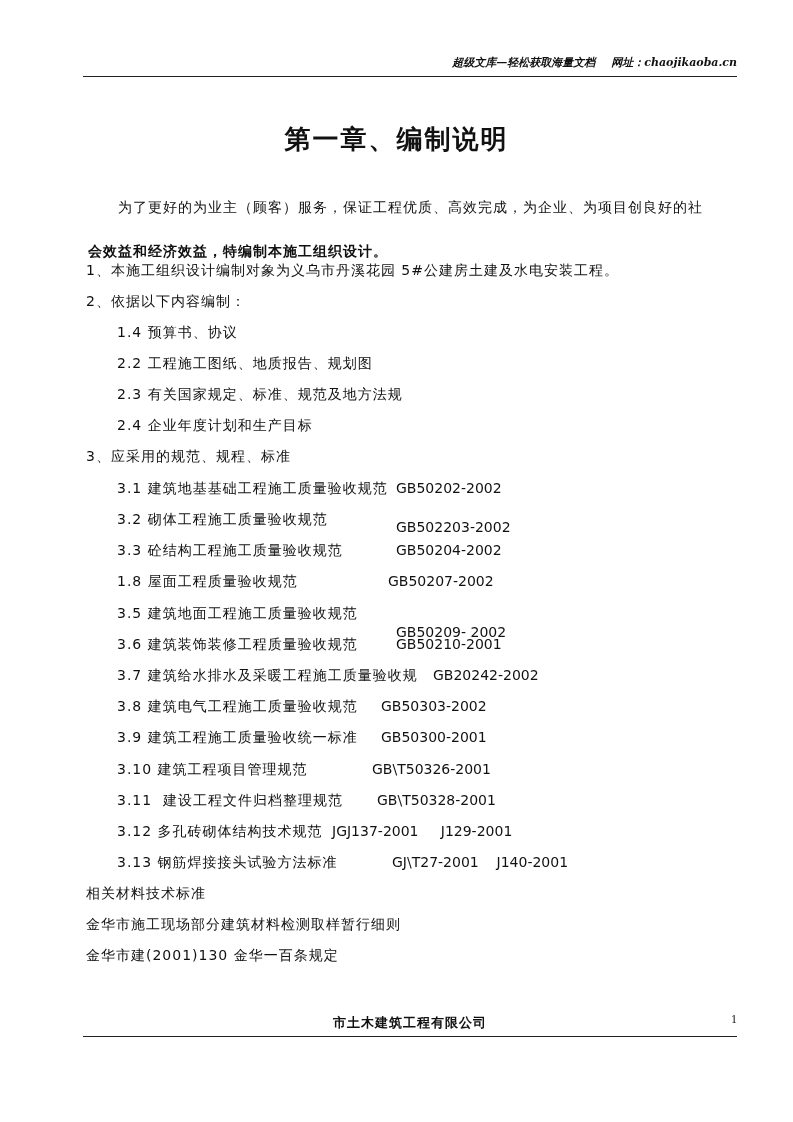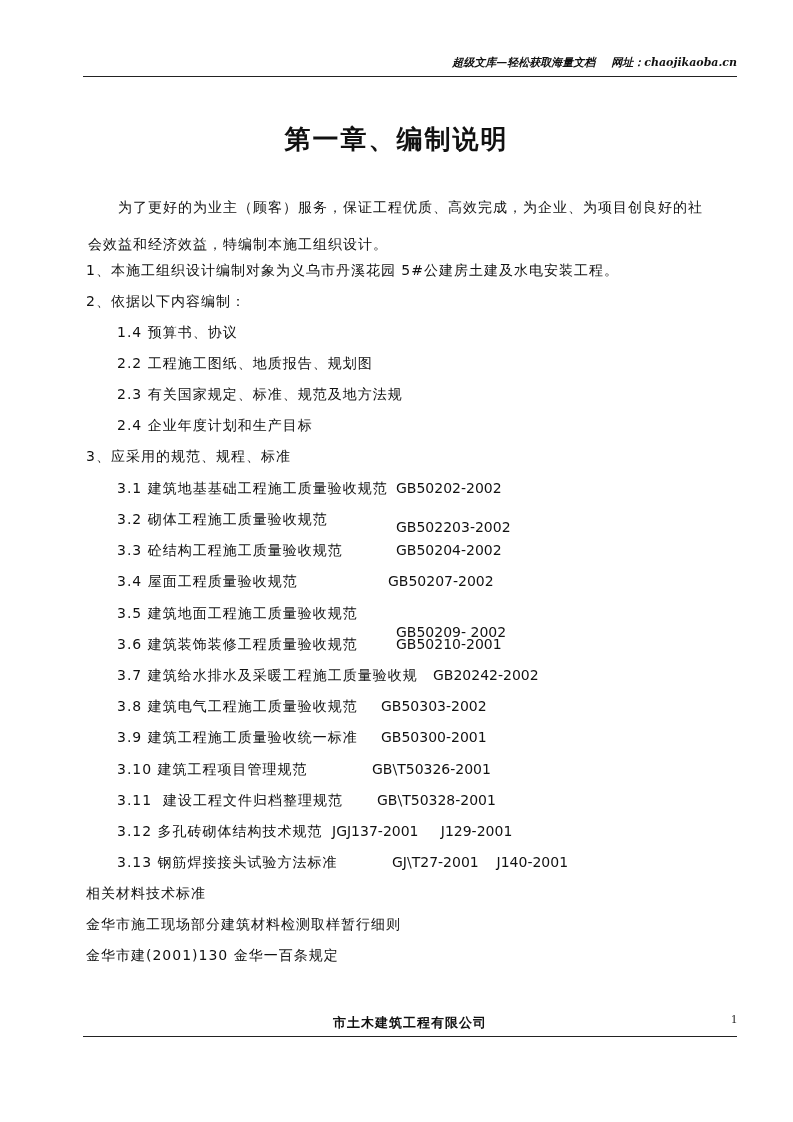--- a/index.html
+++ b/index.html
@@ -44,21 +44,21 @@
 <body>
 
 <div class="header">
   <span>超级文库—轻松获取海量文档</span><span class="url">网址：chaojikaoba.cn</span>
 </div>
 
 <div class="title">第一章、编制说明</div>
 
 <div class="body">
   <div class="line" style="left:118px; top:198px;">为了更好的为业主（顾客）服务，保证工程优质、高效完成，为企业、为项目创良好的社</div>
-  <div class="line" style="left:88px; top:235px;">会效益和经济效益，特编制本施工组织设计。</div>
+  <div class="line" style="left:88px; top:242px;font-weight:bold;">会效益和经济效益，特编制本施工组织设计。</div>
 
   <div class="line" style="left:86px; top:261px;">1、本施工组织设计编制对象为义乌市丹溪花园 5#公建房土建及水电安装工程。</div>
   <div class="line" style="left:86px; top:292px;">2、依据以下内容编制：</div>
 
   <div class="line" style="left:117px; top:323px;">1.4 预算书、协议</div>
   <div class="line" style="left:117px; top:354px;">2.2 工程施工图纸、地质报告、规划图</div>
   <div class="line" style="left:117px; top:385px;">2.3 有关国家规定、标准、规范及地方法规</div>
   <div class="line" style="left:117px; top:416px;">2.4 企业年度计划和生产目标</div>
 
   <div class="line" style="left:86px; top:447px;">3、应采用的规范、规程、标准</div>
@@ -66,21 +66,21 @@
   <div>
     <div class="line" style="left:117px; top:479px;">3.1 建筑地基基础工程施工质量验收规范</div>
     <div class="code" style="left:396px; top:479px;">GB50202-2002</div>
 
     <div class="line" style="left:117px; top:510px;">3.2 砌体工程施工质量验收规范</div>
     <div class="code" style="left:396px; top:518px;text-align:right;">GB502203-2002</div>
 
     <div class="line" style="left:117px; top:541px;">3.3 砼结构工程施工质量验收规范</div>
     <div class="code" style="left:396px; top:541px;">GB50204-2002</div>
 
-    <div class="line" style="left:117px; top:572px;">3.4 屋面工程质量验收规范</div>
+    <div class="line" style="left:117px; top:572px;">1.8 屋面工程质量验收规范</div>
     <div class="code" style="left:388px; top:572px;">GB50207-2002</div>
 
     <div class="line" style="left:117px; top:604px;">3.5 建筑地面工程施工质量验收规范</div>
     <div class="code" style="left:396px; top:604px;margin-top:19px;">GB50209- 2002</div>
 
     <div class="line" style="left:117px; top:635px;">3.6 建筑装饰装修工程质量验收规范</div>
     <div class="code" style="left:396px; top:635px;">GB50210-2001</div>
 
     <div class="line" style="left:117px; top:666px;">3.7 建筑给水排水及采暖工程施工质量验收规</div>
     <div class="code" style="left:433px; top:666px;">GB20242-2002</div>

